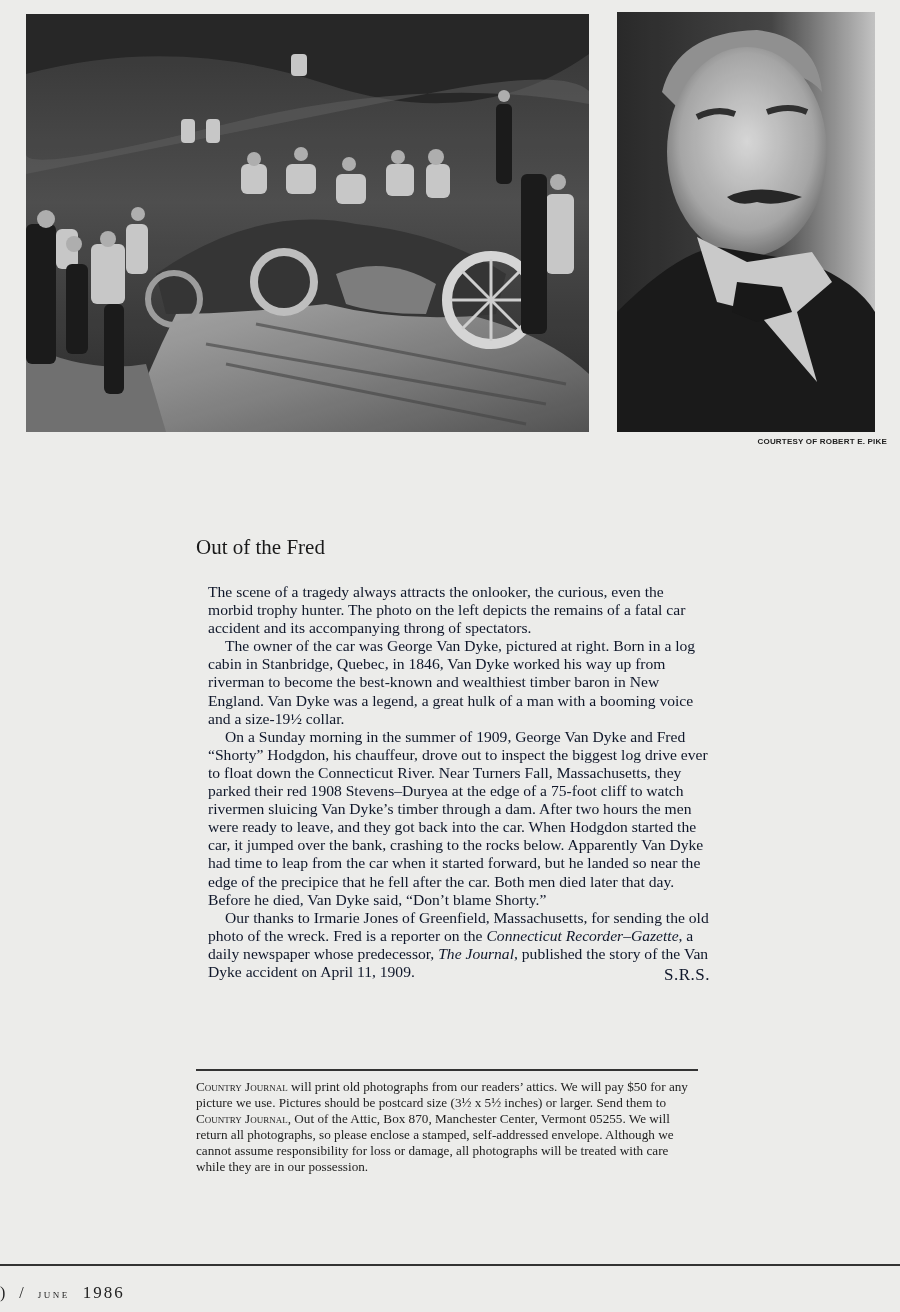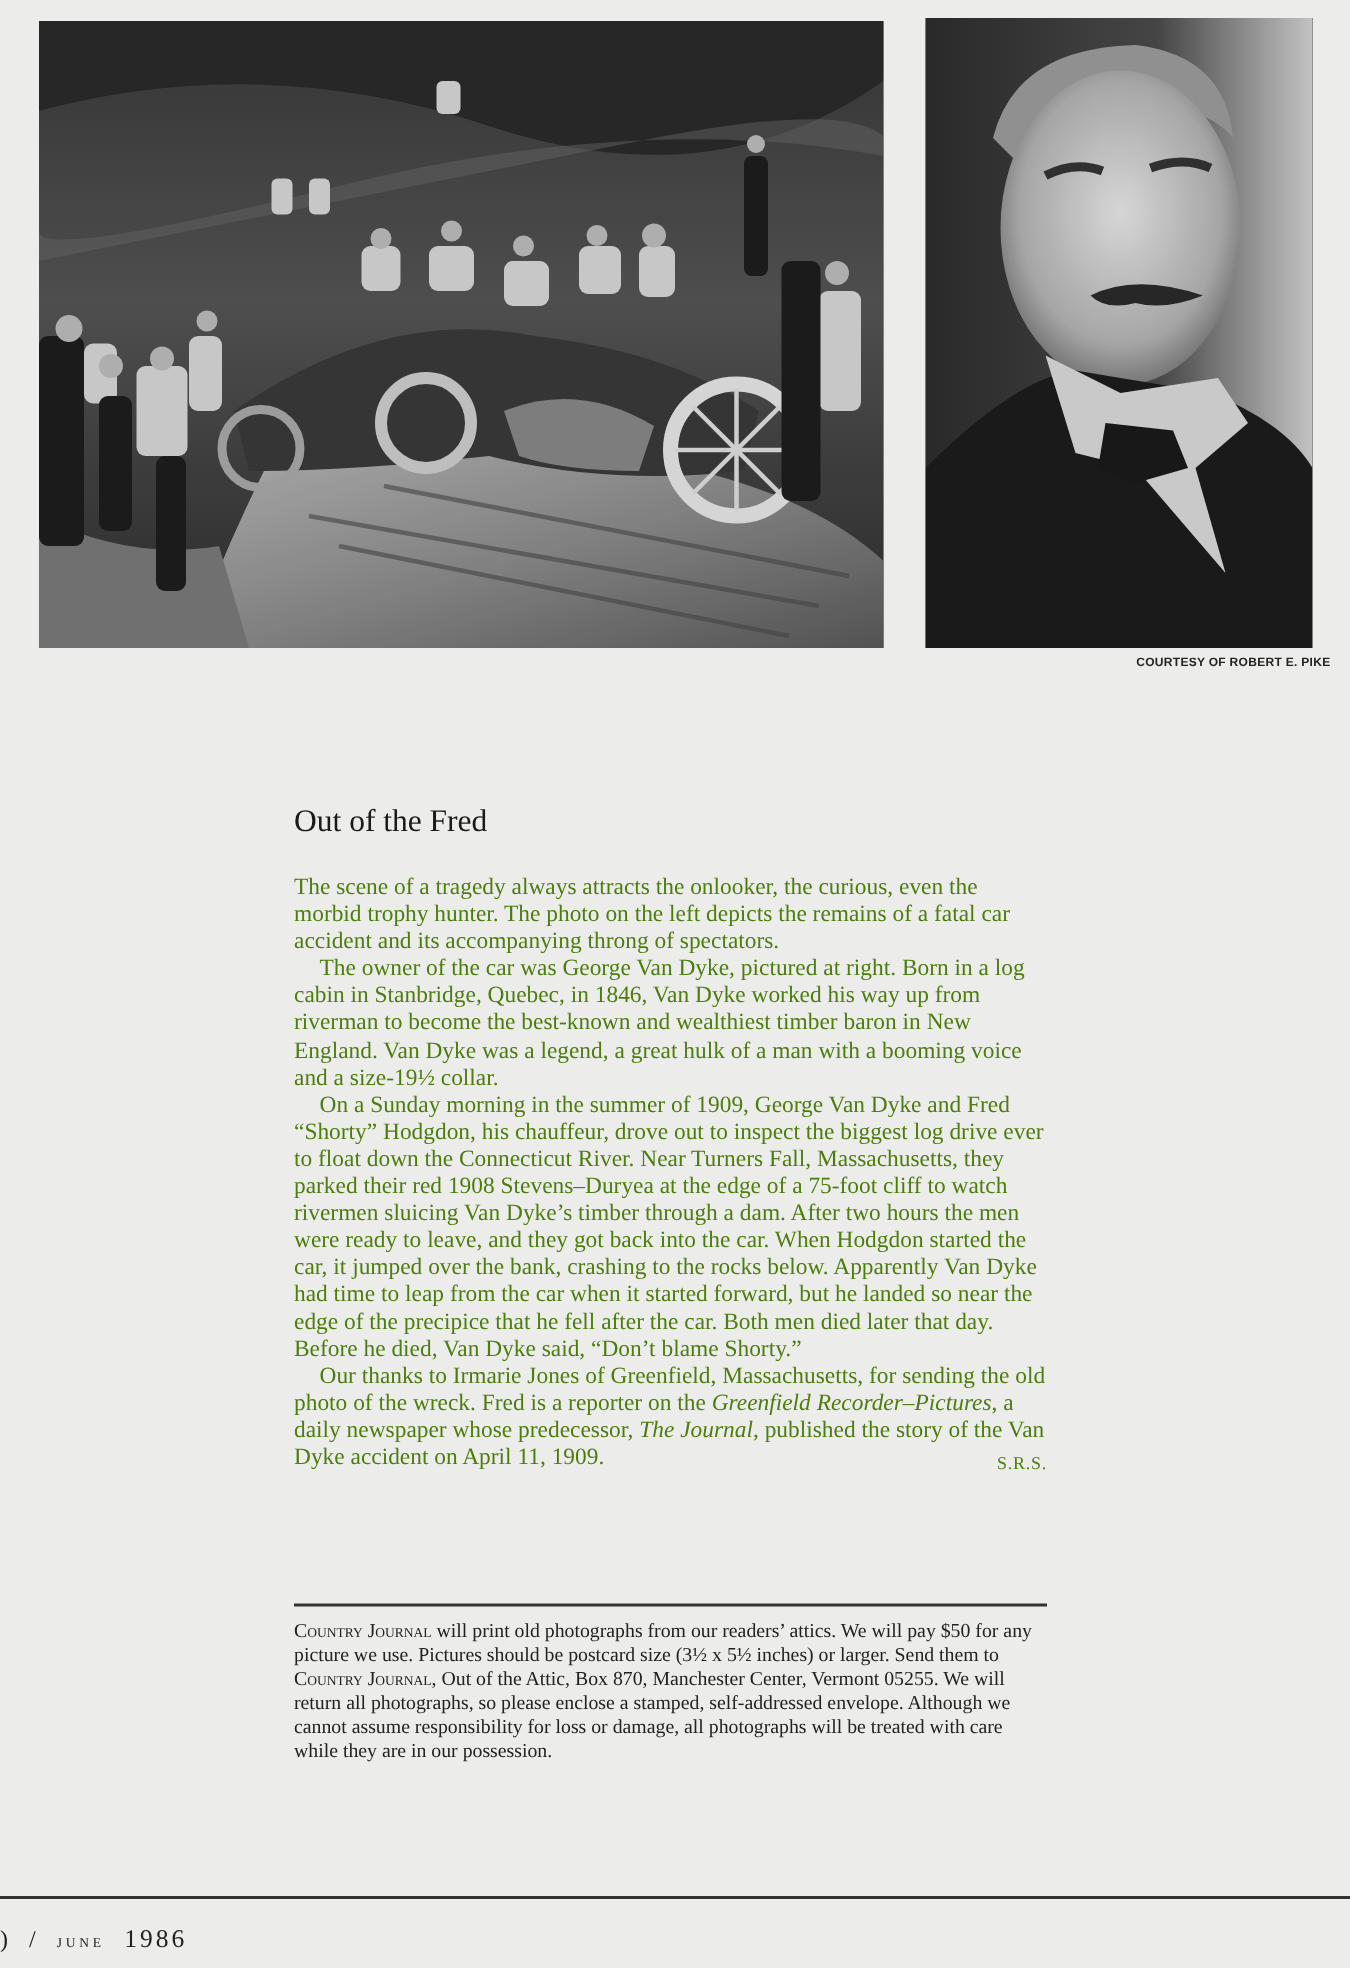--- a/index.html
+++ b/index.html
@@ -15,27 +15,27 @@
     .caption-credit {
       position:absolute; right:13px; top:437px;
       font-family:"Liberation Sans","DejaVu Sans",sans-serif;
       font-size:8px; font-weight:bold; letter-spacing:0.2px; color:#222;
     }
     .headline {
       position:absolute; left:196px; top:535px;
       font-size:21px; color:#1a1a1a;
     }
     .article {
-      position:absolute; left:196px; top:583px; width:502px;
-      font-size:15.6px; line-height:18.1px; color:#4d7c0f;
+      position:absolute; left:208px; top:583px; width:502px;
+      font-size:15.6px; line-height:18.1px; color:#0f172a;
     }
     .article p { margin:0; text-indent:0; }
     .article p.indent { text-indent:17px; }
     .article .signoff {
-      float:right; font-size:12px; letter-spacing:0.5px; margin-top:3px;
+      float:right; font-size:17px; letter-spacing:0.5px; margin-top:3px;
     }
     .rule-top {
       position:absolute; left:196px; top:1069px; width:502px; height:1.5px; background:#333;
     }
     .notice {
       position:absolute; left:196px; top:1079px; width:500px;
       font-size:13.2px; line-height:15.9px; color:#222;
     }
     .sc { font-variant:small-caps; }
     .page-rule {
@@ -162,21 +162,21 @@
 </div>
 
 <div class="caption-credit">COURTESY OF ROBERT E. PIKE</div>
 
 <h1 class="headline" style="margin:0;font-weight:normal;">Out of the Fred</h1>
 
 <div class="article">
   <p>The scene of a tragedy always attracts the onlooker, the curious, even the morbid trophy hunter. The photo on the left depicts the remains of a fatal car accident and its accompanying throng of spectators.</p>
   <p class="indent">The owner of the car was George Van Dyke, pictured at right. Born in a log cabin in Stanbridge, Quebec, in 1846, Van Dyke worked his way up from riverman to become the best-known and wealthiest timber baron in New England. Van Dyke was a legend, a great hulk of a man with a booming voice and a size-19½ collar.</p>
   <p class="indent">On a Sunday morning in the summer of 1909, George Van Dyke and Fred “Shorty” Hodgdon, his chauffeur, drove out to inspect the biggest log drive ever to float down the Connecticut River. Near Turners Fall, Massachusetts, they parked their red 1908 Stevens–Duryea at the edge of a 75-foot cliff to watch rivermen sluicing Van Dyke’s timber through a dam. After two hours the men were ready to leave, and they got back into the car. When Hodgdon started the car, it jumped over the bank, crashing to the rocks below. Apparently Van Dyke had time to leap from the car when it started forward, but he landed so near the edge of the precipice that he fell after the car. Both men died later that day. Before he died, Van Dyke said, “Don’t blame Shorty.”</p>
-  <p class="indent"><span>Our thanks to Irmarie Jones of Greenfield, Massachusetts, for sending the old photo of the wreck. Fred is a reporter on the </span><em>Greenfield Recorder–Pictures</em><span>, a daily newspaper whose predecessor, </span><em>The Journal</em><span>, published the story of the Van Dyke accident on April 11, 1909.</span><span class="signoff">S.R.S.</span></p>
+  <p class="indent"><span>Our thanks to Irmarie Jones of Greenfield, Massachusetts, for sending the old photo of the wreck. Fred is a reporter on the </span><em>Connecticut Recorder–Gazette</em><span>, a daily newspaper whose predecessor, </span><em>The Journal</em><span>, published the story of the Van Dyke accident on April 11, 1909.</span><span class="signoff">S.R.S.</span></p>
 </div>
 
 <div class="rule-top"></div>
 
 <div class="notice">
   <span class="sc">Country Journal</span><span> will print old photographs from our readers’ attics. We will pay $50 for any picture we use. Pictures should be postcard size (3½ x 5½ inches) or larger. Send them to </span><span class="sc">Country Journal</span><span>, Out of the Attic, Box 870, Manchester Center, Vermont 05255. We will return all photographs, so please enclose a stamped, self-addressed envelope. Although we cannot assume responsibility for loss or damage, all photographs will be treated with care while they are in our possession.</span>
 </div>
 
 <div class="page-rule"></div>
 

